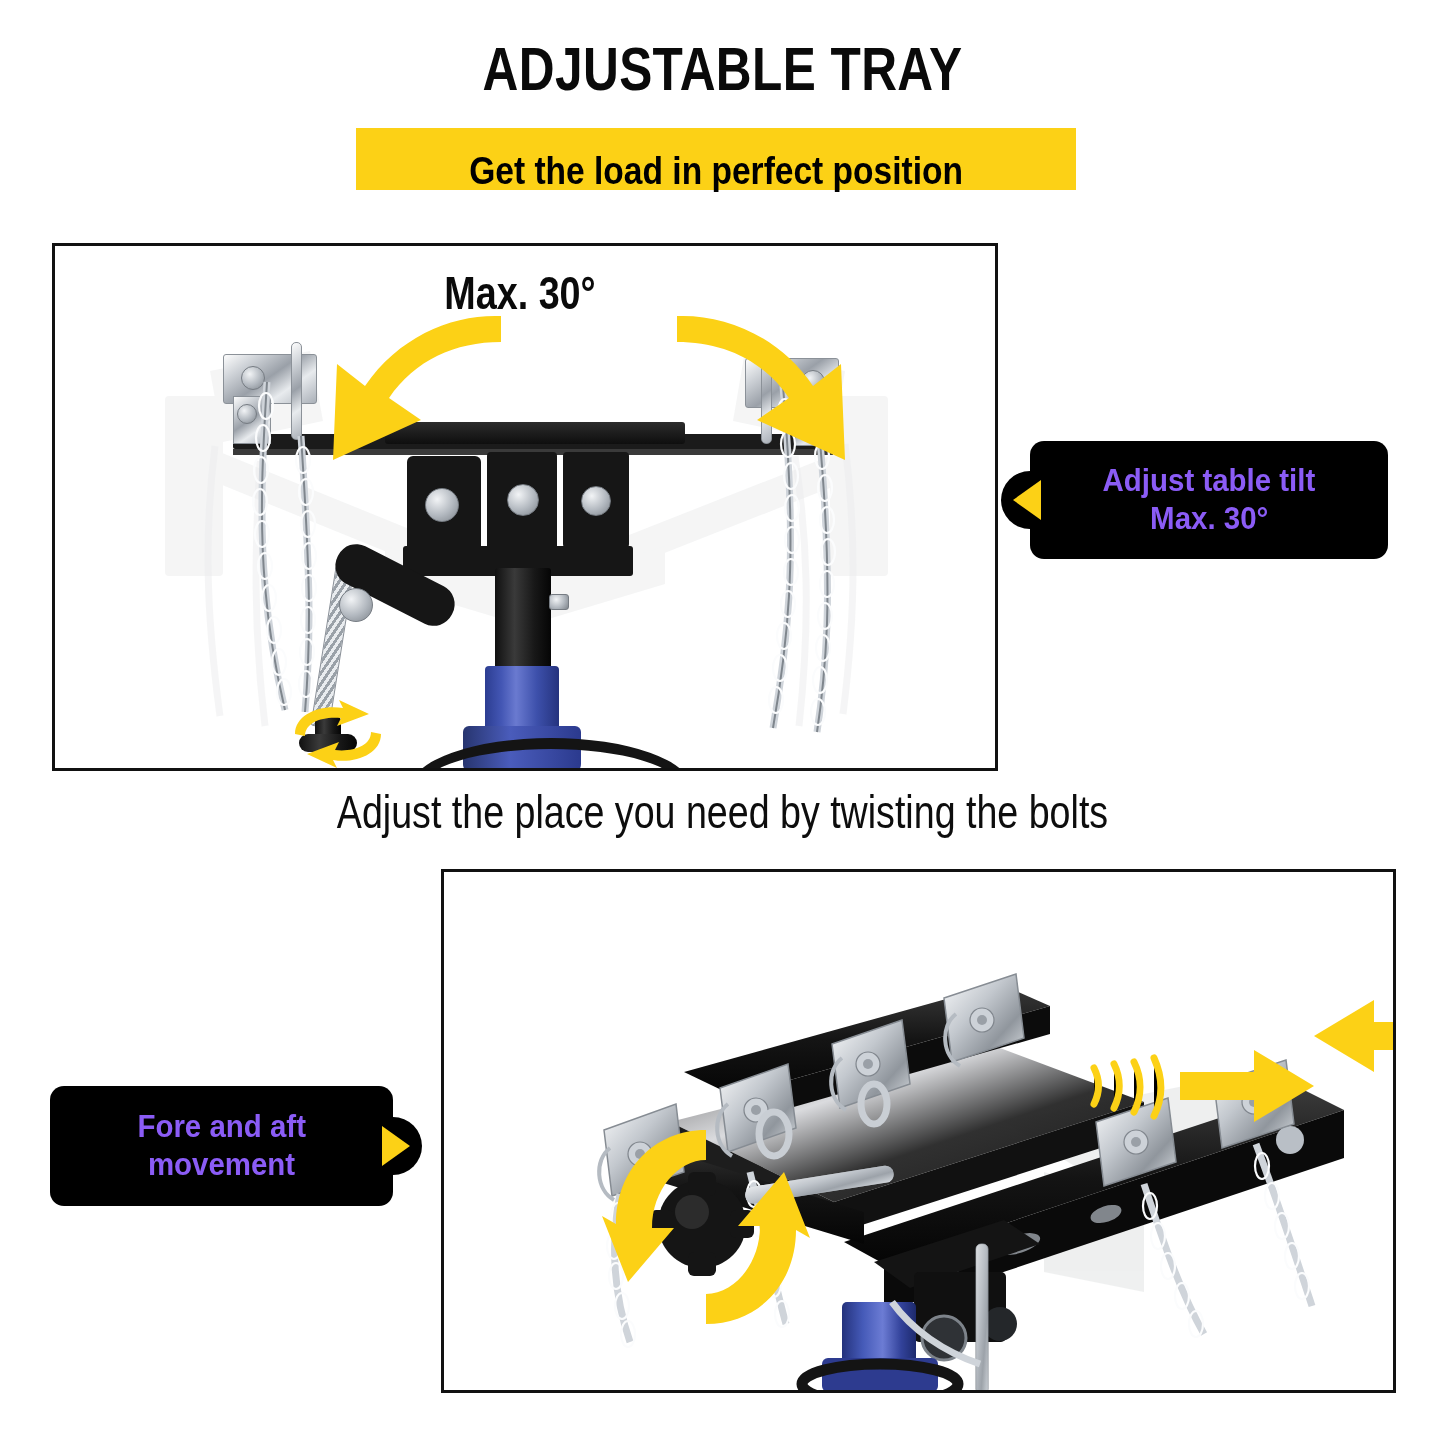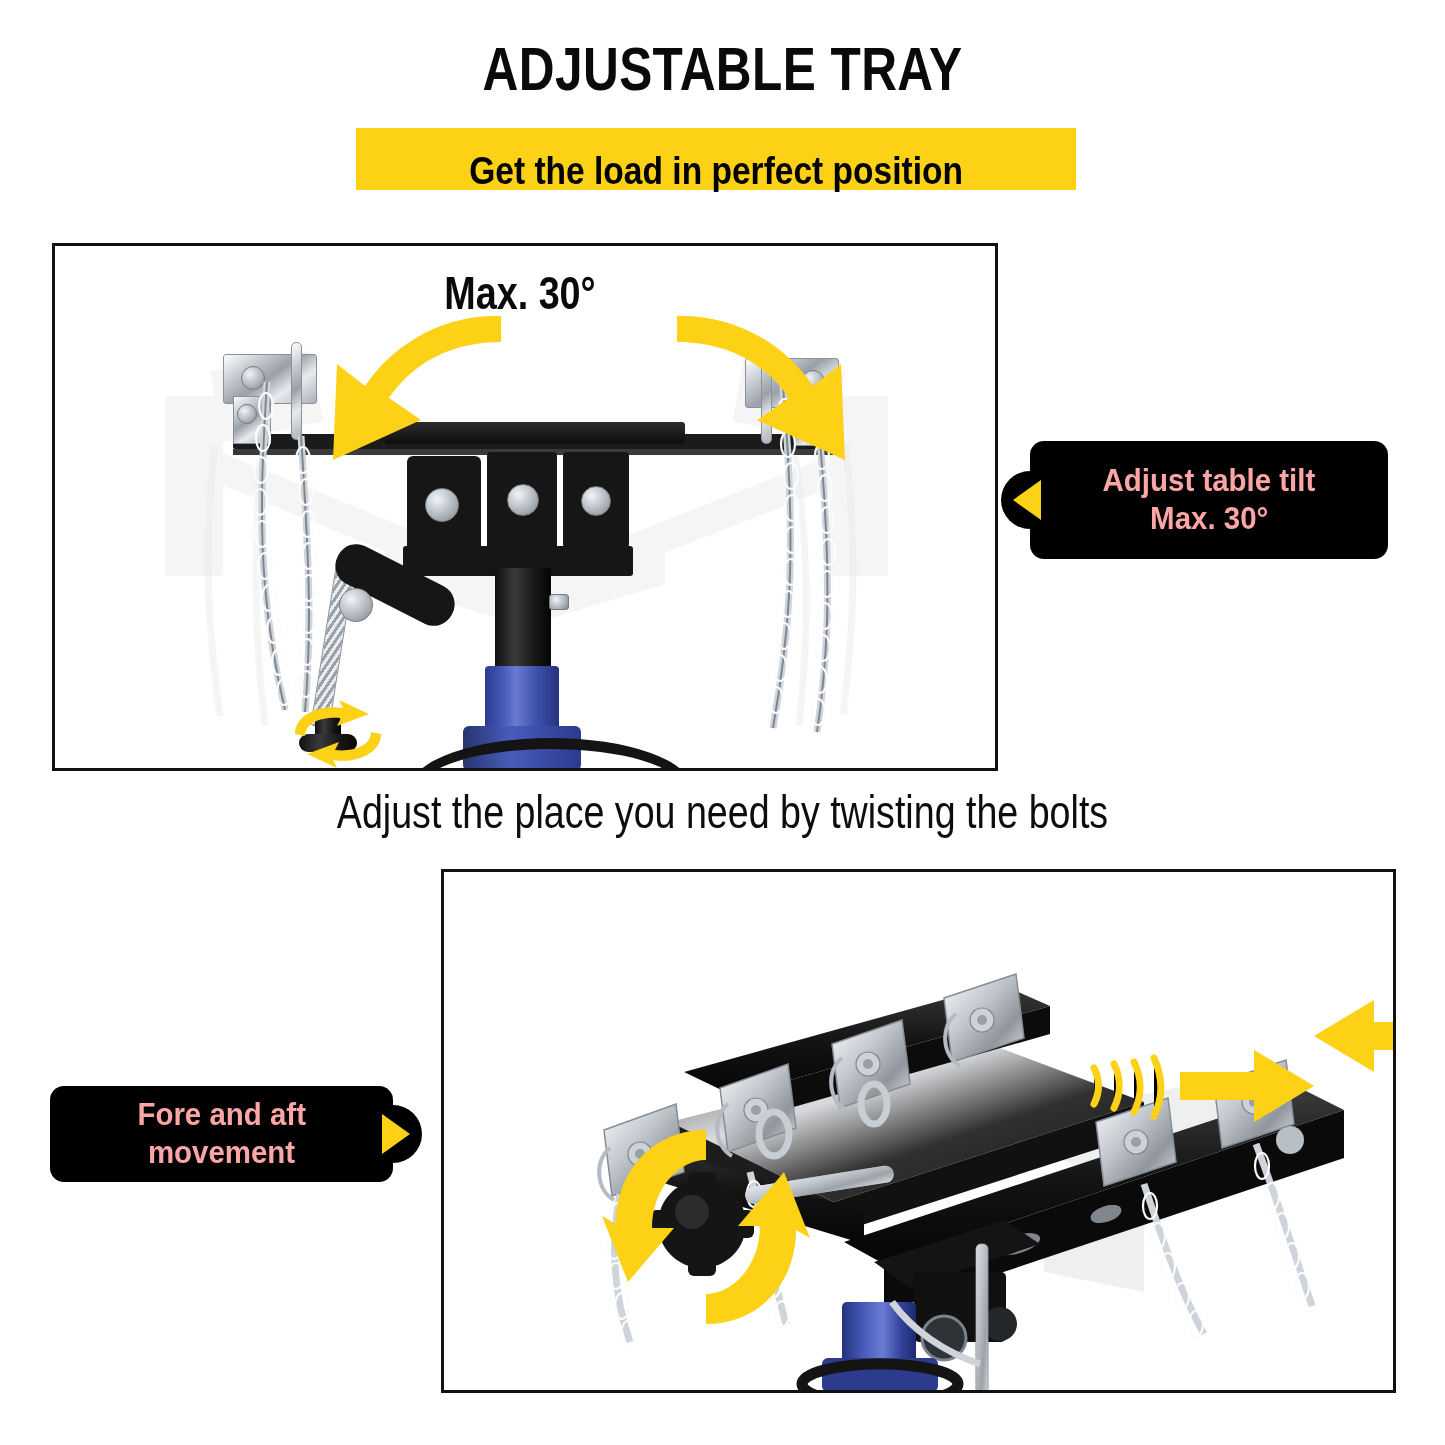--- a/index.html
+++ b/index.html
@@ -55,30 +55,30 @@
   #panel-bottom{left:441px;top:869px;width:949px;height:518px;}
   .photo{position:absolute;inset:0;}
 
   
   .badge{
     position:absolute;
     background:#000;
     border-radius:14px;
     display:flex;flex-direction:column;
     align-items:center;justify-content:center;
-    color:#fca5a5;
+    color:#8b5cf6;
     font-weight:bold;
     text-align:center;
   }
   .badge .ln{
     font-size:31px;line-height:38px;
     transform:scaleX(0.95);white-space:nowrap;
   }
   #badge-tilt{left:1030px;top:441px;width:358px;height:118px;}
-  #badge-fore{left:50px;top:1086px;width:343px;height:96px;}
+  #badge-fore{left:50px;top:1086px;width:343px;height:120px;}
   .bump{
     position:absolute;width:58px;height:58px;border-radius:50%;
     background:#000;top:50%;margin-top:-29px;
     display:flex;align-items:center;justify-content:center;
   }
   #bump-left{left:-29px;}
   #bump-right{right:-29px;}
   .tri-l{
     width:0;height:0;border-top:20px solid transparent;border-bottom:20px solid transparent;
     border-right:28px solid #FCD116;margin-right:6px;

